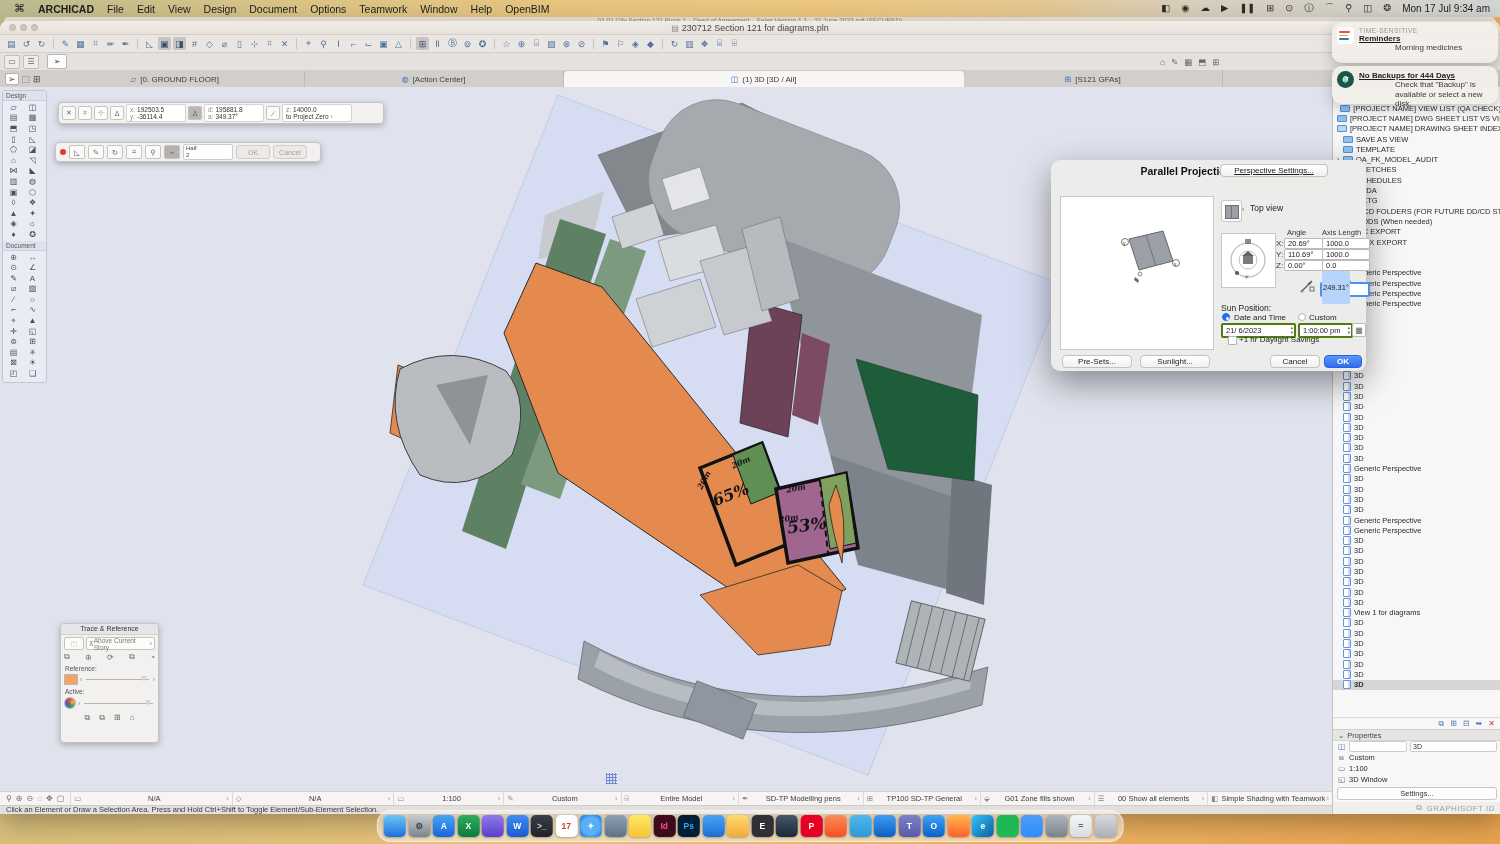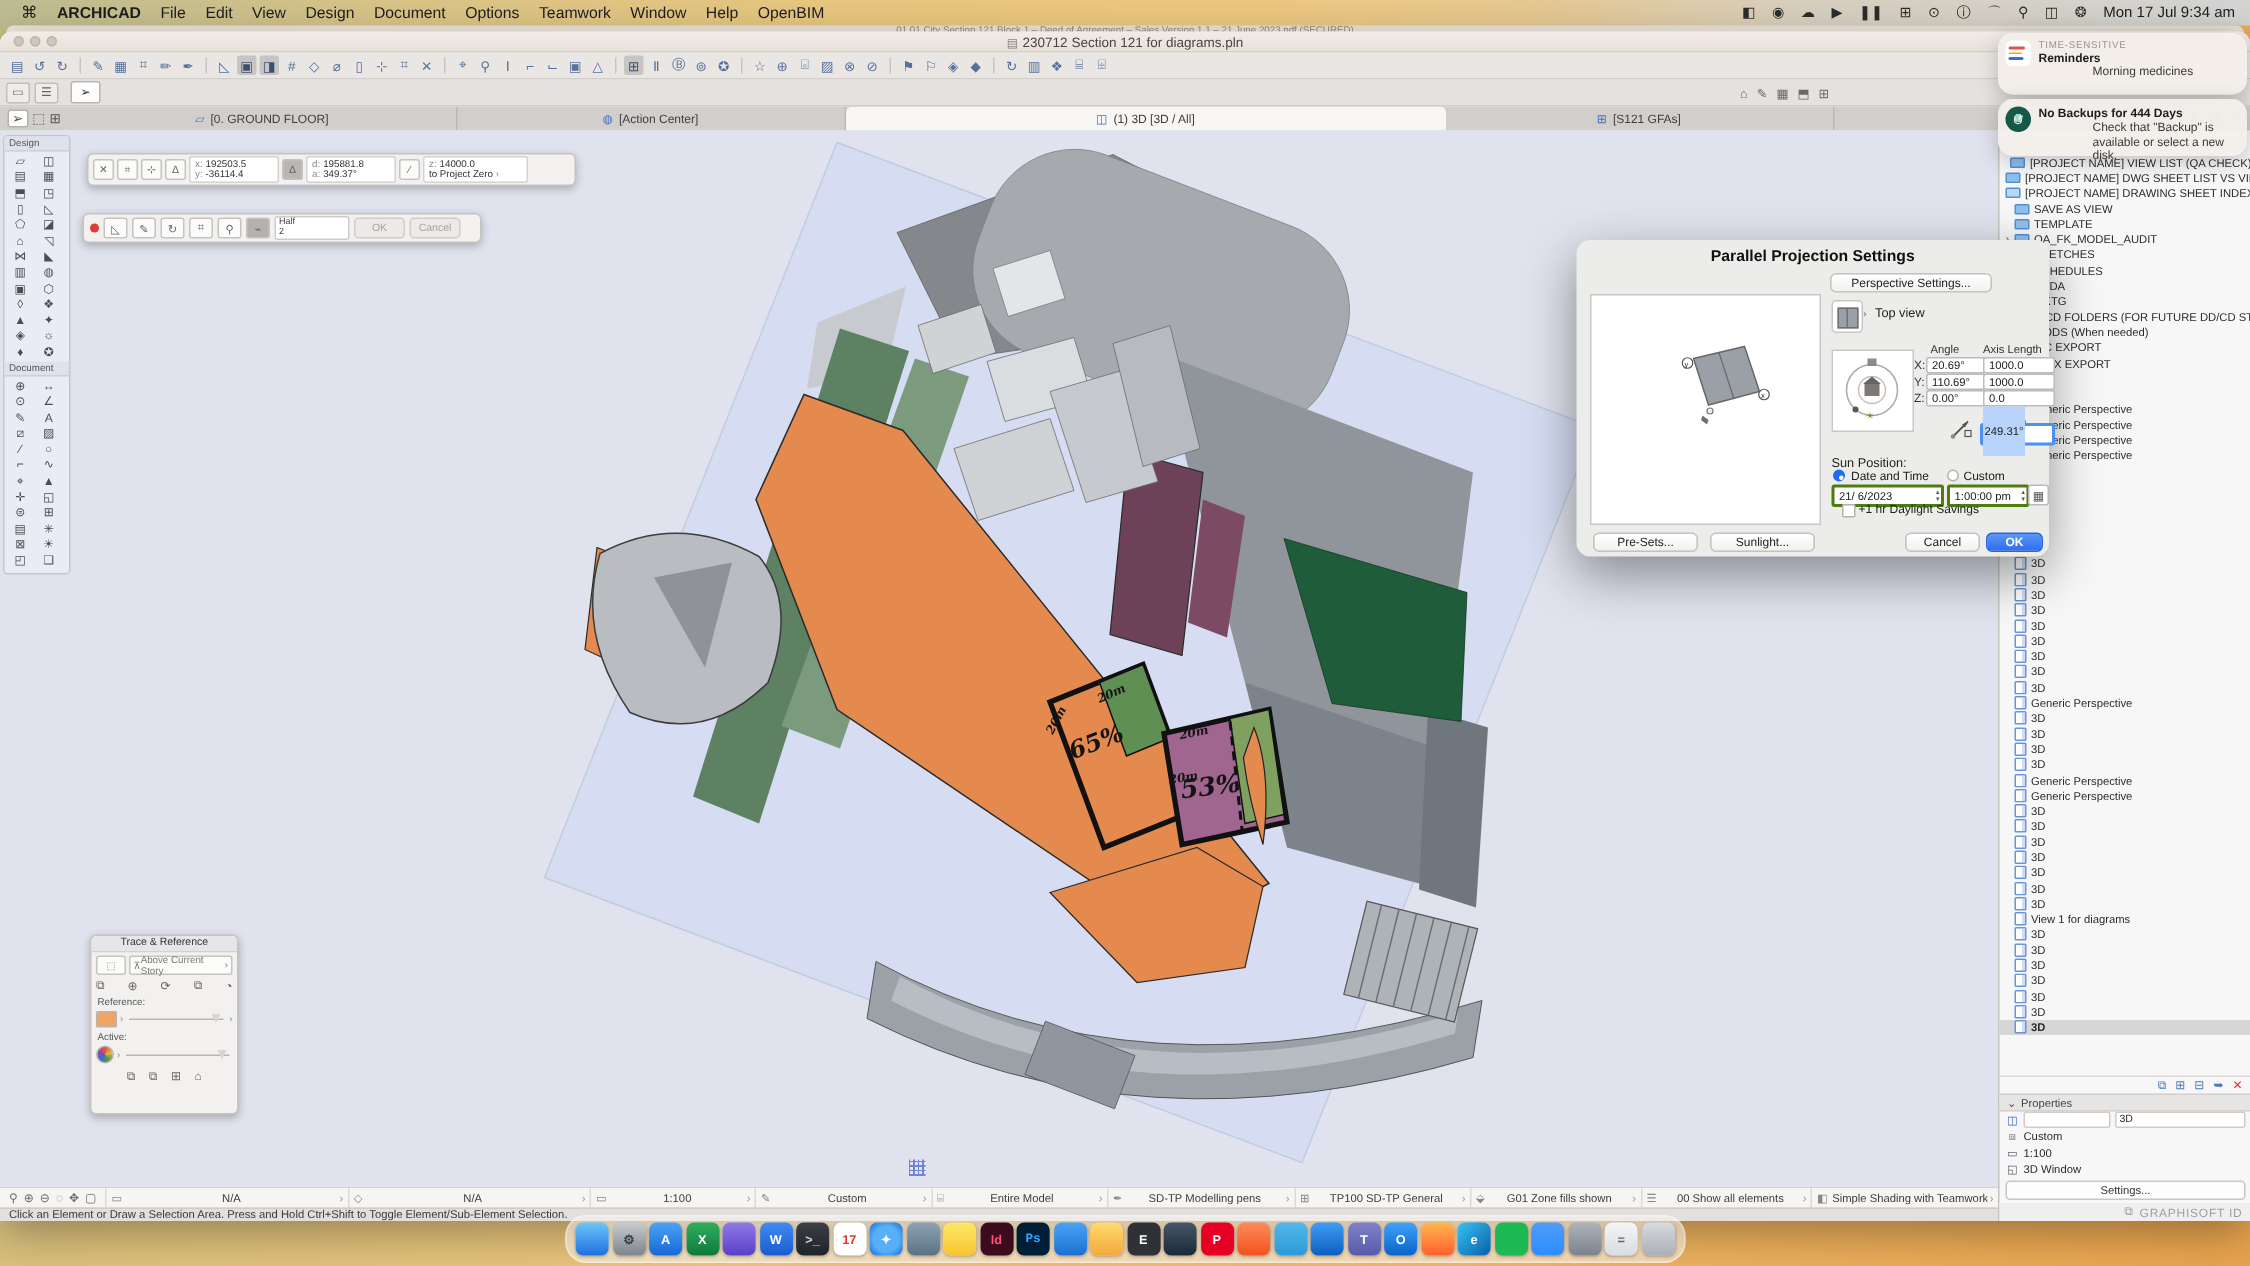--- a/index.html
+++ b/index.html
@@ -166,21 +166,21 @@
   .notif{position:absolute;width:166px;background:rgba(243,238,233,.96);border-radius:10px;
     box-shadow:0 4px 14px rgba(0,0,0,.22);z-index:60;padding:5px 7px 5px 5px;display:flex;gap:5px;box-sizing:border-box;}
   .n1{left:1332px;top:22px;height:41px;}
   .n2{left:1332px;top:66px;height:38px;}
   .nicon1{width:17px;height:17px;background:#fff;border-radius:4px;flex:none;display:flex;flex-direction:column;justify-content:center;gap:2px;padding-left:2px;box-sizing:border-box;}
   .nicon1 i{display:block;width:10px;height:1.5px;border-radius:1px;}
   .nicon2{width:17px;height:17px;border-radius:50%;flex:none;
     background:radial-gradient(circle at 50% 45%,#9fd8c0 0 22%,#16584a 23% 60%,#0c3f36 100%);
     display:flex;align-items:center;justify-content:center;color:#dff3ea;font-size:9px;}
   .ntag{font-size:6.5px;color:#9a948c;letter-spacing:.5px;}
-  .ntitle{font-size:8px;font-weight:bold;color:#1d1d1f;}
+  .ntitle{font-size:8px;font-weight:bold;color:#1d1d1f;text-decoration:underline;}
   .nbody{font-size:8px;color:#3a3a38;line-height:9.5px;margin-left:36px;}
   
   .dock{position:absolute;left:50%;bottom:2px;transform:translateX(-50%);height:30px;z-index:70;
     background:rgba(246,243,240,.55);border:1px solid rgba(255,255,255,.45);border-radius:14px;
     display:flex;align-items:center;gap:2.5px;padding:0 6px;}
   .dapp{width:22px;height:22px;border-radius:5px;display:flex;align-items:center;justify-content:center;
     font-size:8.5px;font-weight:bold;box-shadow:0 1px 2px rgba(0,0,0,.25);}
 </style>
 </head>
 <body>
@@ -997,21 +997,21 @@
       <div class="brandrow">
         <span>⧉</span>
         <span>GRAPHISOFT ID</span>
       </div>
     </div>
   </div>
 </div>
 
 <div class="dialog">
   <div class="dlg-title">Parallel Projection Settings</div>
-  <div class="btn abs" style="left:169px;top:22px;width:106px;height:11px;">Perspective Settings...</div>
+  <div class="btn abs" style="left:169px;top:4px;width:106px;height:11px;text-decoration:underline;">Perspective Settings...</div>
 
   <div class="previewbox">
     <svg width="150" height="150">
       <polygon points="68,42 102,34 112,64 78,73" fill="#9aa0a6" stroke="#66686c" stroke-width="1"></polygon>
       <line x1="85" y1="38" x2="95" y2="69" stroke="#66686c" stroke-width="0.8"></line>
       <circle cx="64" cy="45" r="3.5" fill="#fff" stroke="#555" stroke-width="0.8"></circle>
       <text x="62" y="47.5" font-size="5" fill="#333">y</text>
       <circle cx="115" cy="66" r="3.5" fill="#fff" stroke="#555" stroke-width="0.8"></circle>
       <text x="113" y="68.5" font-size="5" fill="#333">x</text>
       <circle cx="79" cy="77" r="2" fill="#eee" stroke="#777" stroke-width="0.8"></circle>
@@ -1109,21 +1109,21 @@
     <span class="dapp" style="background: linear-gradient(rgb(74, 163, 245), rgb(22, 104, 216)); color: rgb(255, 255, 255);">A</span>
     <span class="dapp" style="background: linear-gradient(rgb(47, 174, 95), rgb(14, 122, 60)); color: rgb(255, 255, 255);">X</span>
     <span class="dapp" style="background: linear-gradient(rgb(143, 122, 232), rgb(90, 63, 201)); color: rgb(255, 255, 255);"></span>
     <span class="dapp" style="background: linear-gradient(rgb(63, 140, 243), rgb(26, 91, 208)); color: rgb(255, 255, 255);">W</span>
     <span class="dapp" style="background: linear-gradient(rgb(58, 63, 70), rgb(32, 35, 39)); color: rgb(207, 211, 216);">&gt;_</span>
     <span class="dapp" style="background: rgb(255, 255, 255); color: rgb(224, 59, 47);">17</span>
     <span class="dapp" style="background: radial-gradient(circle, rgb(87, 176, 247) 0px, rgb(87, 176, 247) 55%, rgb(15, 104, 216) 100%); color: rgb(255, 255, 255);">✦</span>
     <span class="dapp" style="background: linear-gradient(rgb(143, 162, 179), rgb(93, 113, 134)); color: rgb(255, 255, 255);"></span>
     <span class="dapp" style="background: linear-gradient(rgb(255, 231, 102), rgb(247, 197, 49)); color: rgb(255, 255, 255);"></span>
     <span class="dapp" style="background: rgb(60, 11, 30); color: rgb(255, 79, 120);">Id</span>
-    <span class="dapp" style="background: rgb(0, 30, 54); color: rgb(49, 168, 255); font-family: Liberation Mono, monospace;">Ps</span>
+    <span class="dapp" style="background: rgb(0, 30, 54); color: rgb(49, 168, 255);">Ps</span>
     <span class="dapp" style="background: linear-gradient(rgb(74, 163, 245), rgb(29, 111, 208)); color: rgb(255, 255, 255);"></span>
     <span class="dapp" style="background: linear-gradient(rgb(253, 219, 109), rgb(242, 169, 60)); color: rgb(255, 255, 255);"></span>
     <span class="dapp" style="background: rgb(47, 49, 54); color: rgb(255, 255, 255);">E</span>
     <span class="dapp" style="background: linear-gradient(rgb(71, 86, 106), rgb(27, 40, 56)); color: rgb(255, 255, 255);"></span>
     <span class="dapp" style="background: rgb(230, 0, 35); color: rgb(255, 255, 255);">P</span>
     <span class="dapp" style="background: linear-gradient(rgb(251, 140, 90), rgb(244, 81, 30)); color: rgb(255, 255, 255);"></span>
     <span class="dapp" style="background: linear-gradient(rgb(84, 183, 232), rgb(42, 154, 216)); color: rgb(255, 255, 255);"></span>
     <span class="dapp" style="background: linear-gradient(rgb(63, 157, 244), rgb(13, 95, 192)); color: rgb(255, 255, 255);"></span>
     <span class="dapp" style="background: linear-gradient(rgb(127, 130, 201), rgb(88, 90, 168)); color: rgb(255, 255, 255);">T</span>
     <span class="dapp" style="background: linear-gradient(rgb(63, 162, 247), rgb(10, 99, 201)); color: rgb(255, 255, 255);">O</span>

